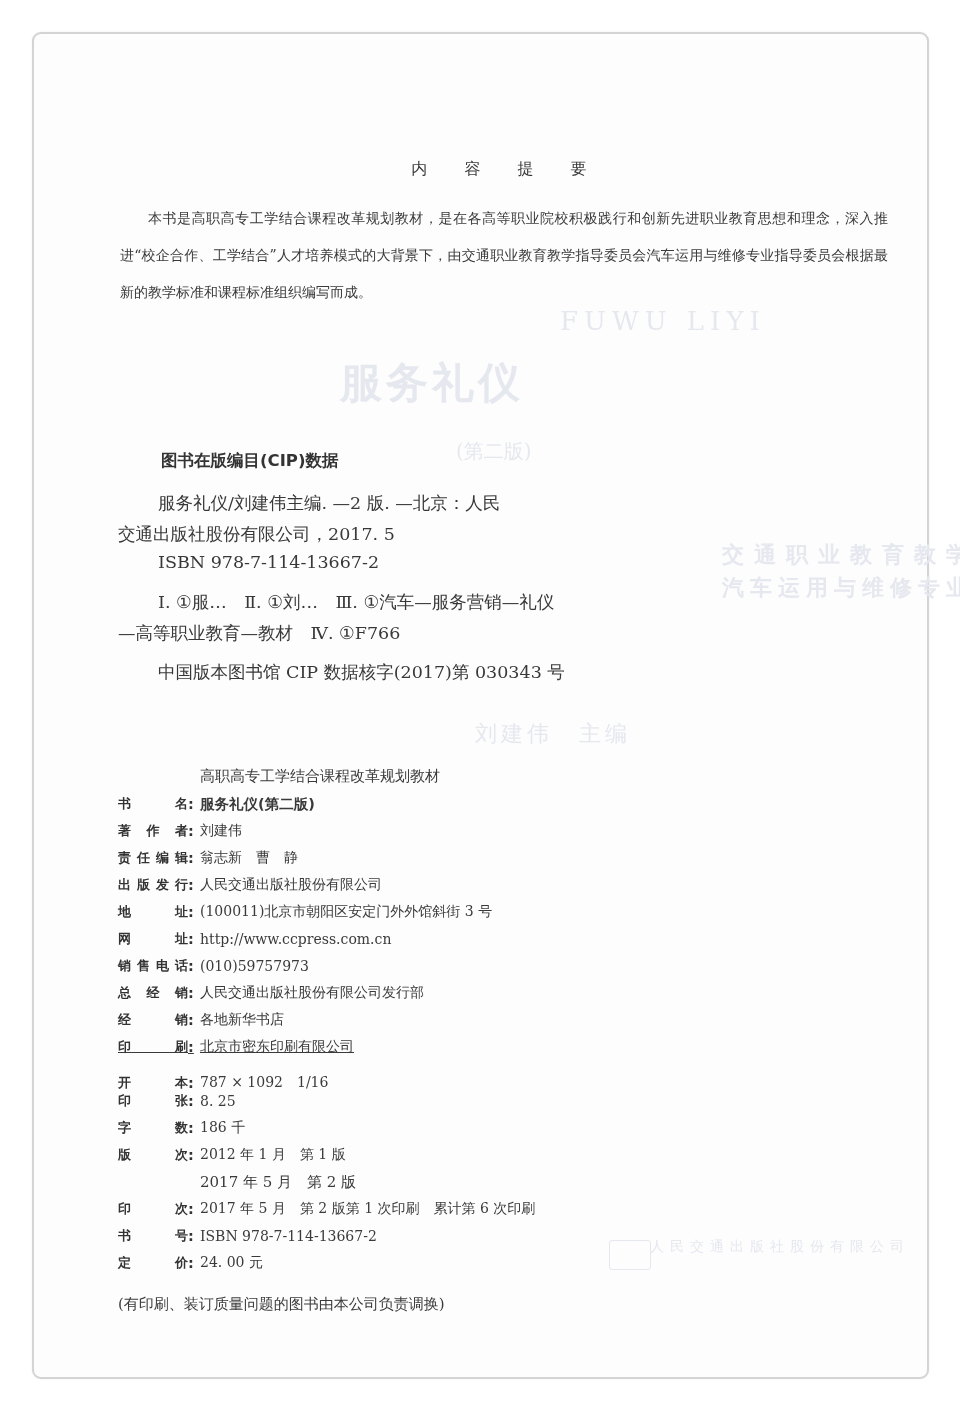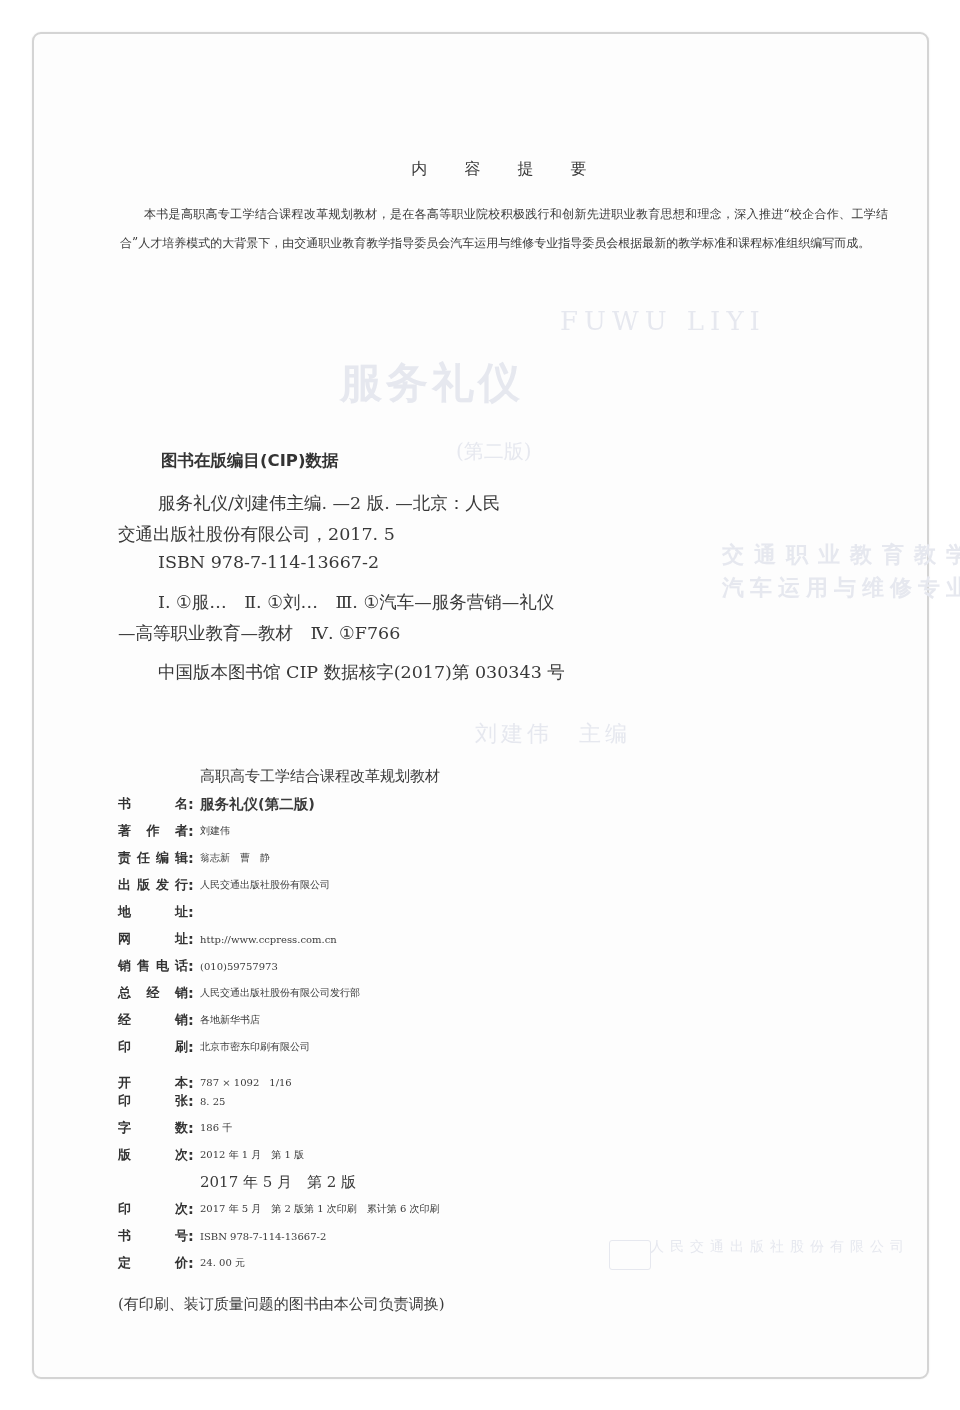--- a/index.html
+++ b/index.html
@@ -61,22 +61,22 @@
       font-family: "DejaVu Sans", sans-serif;
       font-size: 16px;
       letter-spacing: 16px;
       color: #3a3a3a;
     }
     .summary-body {
       position: absolute;
       left: 120px;
       top: 184px;
       width: 768px;
-      font-size: 12px;
-      line-height: 29px;
+      font-size: 14px;
+      line-height: 37px;
       text-align: justify;
       color: #3a3a3a;
     }
     .summary-body p {
       margin: 0;
       text-indent: 2em;
     }
 
     .cip {
       position: absolute;
@@ -135,21 +135,21 @@
     .col-colon {
       display: inline-block;
       width: 12px;
       font-family: "DejaVu Sans", sans-serif;
       font-weight: bold;
       font-size: 14.5px;
       color: #333;
     }
     .col-value {
       display: inline-block;
-      font-size: 10px;
+      font-size: 14px;
     }
     .col-cont {
       display: inline-block;
       margin-left: 82px;
       font-size: 15px;
     }
     .note {
       position: absolute;
       left: 0;
       white-space: nowrap;
@@ -208,20 +208,21 @@
         <span class="col-value">翁志新　曹　静</span>
     </div>
     <div class="col-row" style="top:107px;">
       <span class="col-label">出版发行</span>
         <span class="col-colon">:</span>
         <span class="col-value">人民交通出版社股份有限公司</span>
     </div>
     <div class="col-row" style="top:134px;">
       <span class="col-label">地址</span>
         <span class="col-colon">:</span>
+        <span class="col-value">(100011)北京市朝阳区安定门外外馆斜街 3 号</span>
     </div>
     <div class="col-row" style="top:161px;">
       <span class="col-label">网址</span>
         <span class="col-colon">:</span>
         <span class="col-value">http://www.ccpress.com.cn</span>
     </div>
     <div class="col-row" style="top:188px;">
       <span class="col-label">销售电话</span>
         <span class="col-colon">:</span>
         <span class="col-value">(010)59757973</span>
@@ -229,21 +230,21 @@
     <div class="col-row" style="top:215px;">
       <span class="col-label">总经销</span>
         <span class="col-colon">:</span>
         <span class="col-value">人民交通出版社股份有限公司发行部</span>
     </div>
     <div class="col-row" style="top:242px;">
       <span class="col-label">经销</span>
         <span class="col-colon">:</span>
         <span class="col-value">各地新华书店</span>
     </div>
-    <div class="col-row" style="top:269px;">
+    <div class="col-row" style="top:269px;text-decoration:underline;">
       <span class="col-label">印刷</span>
         <span class="col-colon">:</span>
         <span class="col-value">北京市密东印刷有限公司</span>
     </div>
     <div class="col-row" style="top:296px;margin-top:9px;">
       <span class="col-label">开本</span>
         <span class="col-colon">:</span>
         <span class="col-value">787 × 1092　1/16</span>
     </div>
     <div class="col-row" style="top:323px;">

